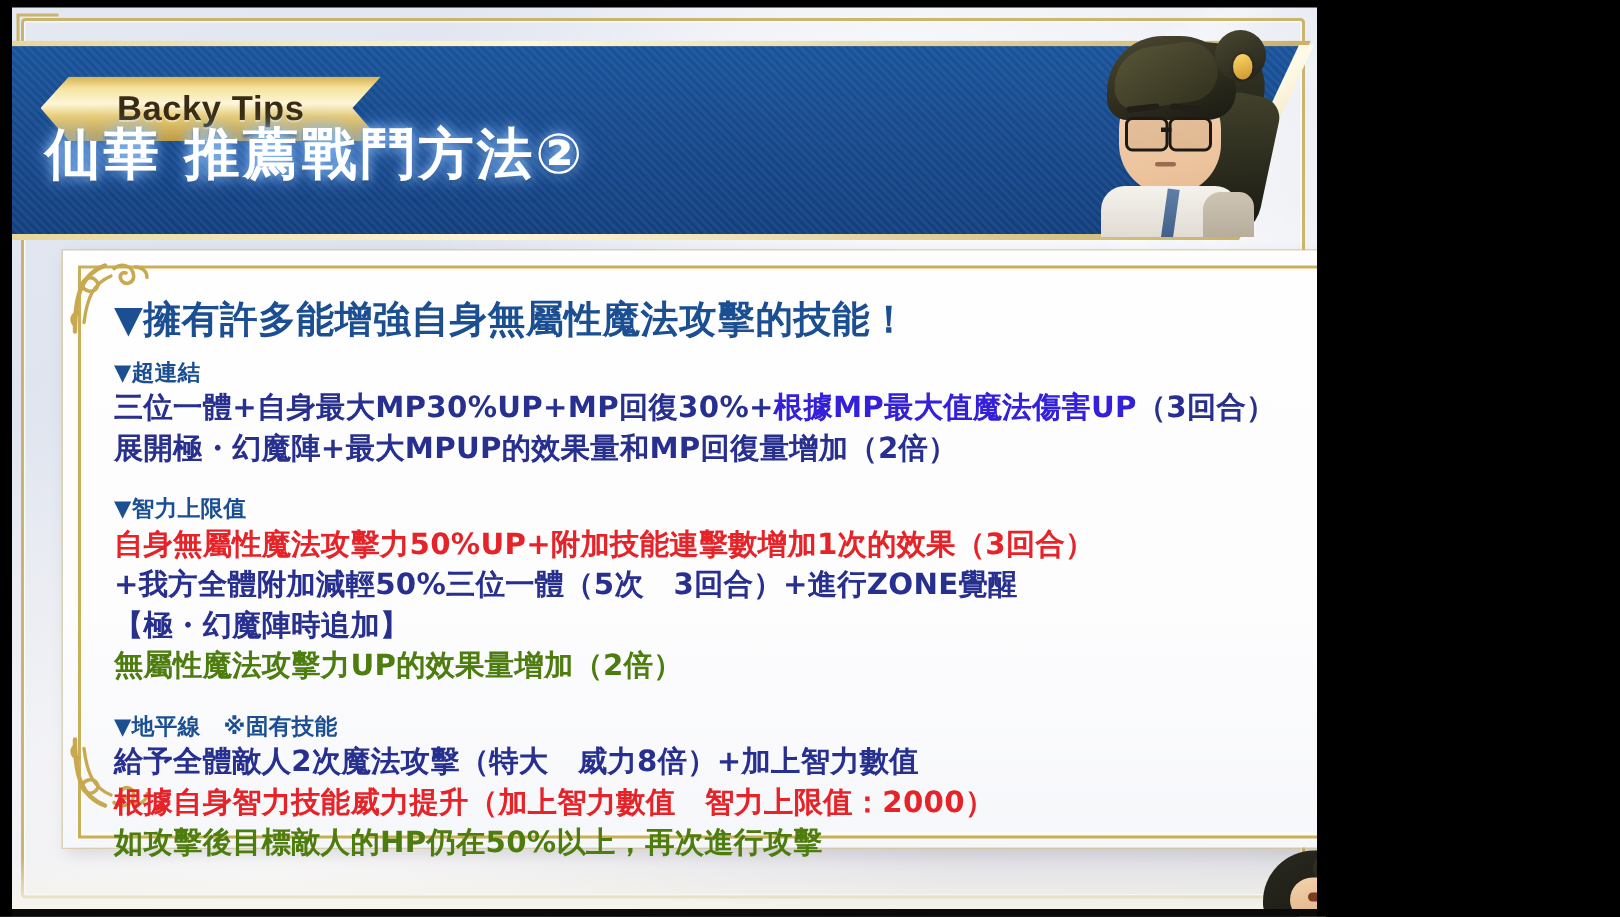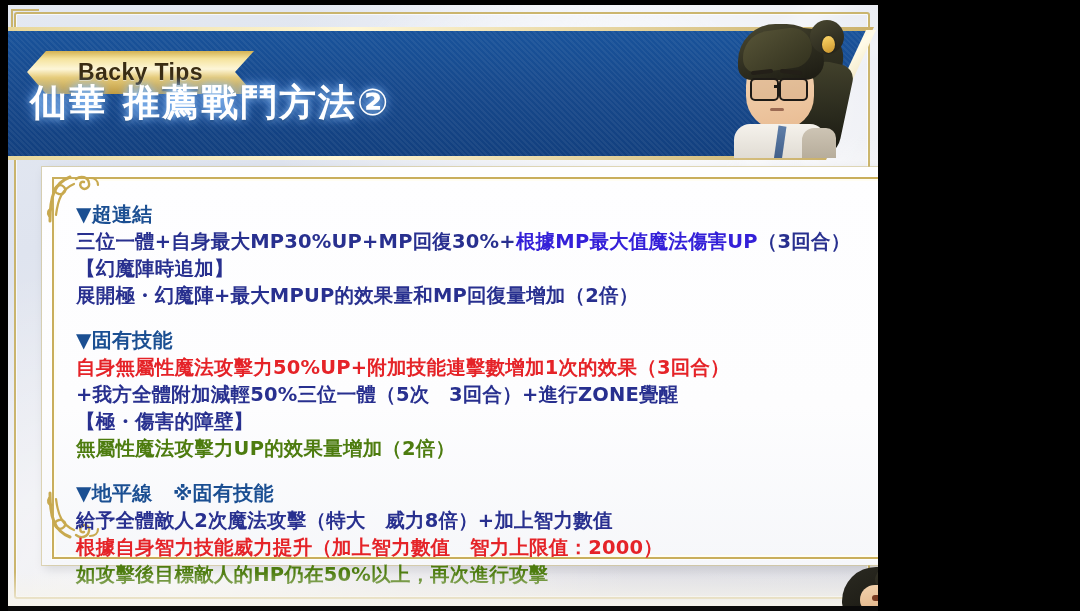--- a/index.html
+++ b/index.html
@@ -125,21 +125,21 @@
   .orn-tl{left:46px;top:171px;}
   .orn-tr{left:938px;top:171px;transform:scaleX(-1);}
   .orn-bl{left:46px;top:489px;transform:scaleY(-1);}
   .orn-br{left:938px;top:489px;transform:scale(-1,-1);}
 
   
   .content{position:absolute;left:76px;top:196px;width:930px;z-index:18;
       font-family:"DejaVu Sans","Liberation Sans",sans-serif;}
   .line{white-space:nowrap;font-weight:bold;}
   .h-main{font-size:25px;color:#1b4f92;letter-spacing:.5px;margin-bottom:5px;}
-  .sub{font-size:20px;color:#1b4f92;letter-spacing:.3px;}
+  .sub{font-size:15px;color:#1b4f92;letter-spacing:.3px;}
   .body{font-size:19.5px;color:#28308f;letter-spacing:.2px;}
   .blue-hi{color:#3420d8;}
   .red{color:#e52328;}
   .purple{color:#4d7c0f;}
   .gap-sm{height:5px;}
   .gap-lg{height:18px;}
 
   
   .br-art{position:absolute;left:836px;top:565px;width:96px;height:46px;z-index:40;overflow:hidden;}
   .br-hair{position:absolute;left:6px;top:2px;width:74px;height:46px;border-radius:34px 30px 10px 10px;
@@ -246,31 +246,31 @@
         <path d="M10 44 C12 28 16 18 28 13" stroke-width="2.2"></path>
         <path d="M8 22 C8 15 14 12 18 16 C21 19 18 24 13 23 C9 22 8 19 10 17" stroke-width="2.4"></path>
         <path d="M30 8 C35 4 42 6 43 12 C44 17 38 20 35 16 C33 13 35 10 38 11" stroke-width="2.4"></path>
         <path d="M44 7 C49 7 52 10 52 14" stroke-width="2.2"></path>
         <path d="M6 38 C2 38 1 42 3 45" stroke-width="2.2"></path>
       </g>
     </svg>
   </div>
 
   <div class="content">
+    <div class="line h-main">▼擁有許多能增強自身無屬性魔法攻擊的技能！</div>
     <div id="sections-host">
         <div class="gap-sm"></div>
         <div class="line sub">▼超連結</div>
         <div class="line body"><span>三位一體+自身最大MP30%UP+MP回復30%+</span><span class="blue-hi">根據MP最大值魔法傷害UP</span><span>（3回合）</span></div>
-        <div class="line body"><span>【幻魔陣時追加】</span></div>
         <div class="line body"><span>展開極・幻魔陣+最大MPUP的效果量和MP回復量增加（2倍）</span></div>
         <div class="gap-lg"></div>
-        <div class="line sub">▼固有技能</div>
+        <div class="line sub">▼智力上限值</div>
         <div class="line body"><span class="red">自身無屬性魔法攻擊力50%UP+附加技能連擊數增加1次的效果（3回合）</span></div>
         <div class="line body"><span>+我方全體附加減輕50%三位一體（5次　3回合）+進行ZONE覺醒</span></div>
-        <div class="line body"><span>【極・傷害的障壁】</span></div>
+        <div class="line body"><span>【極・幻魔陣時追加】</span></div>
         <div class="line body"><span class="purple">無屬性魔法攻擊力UP的效果量增加（2倍）</span></div>
         <div class="gap-lg"></div>
         <div class="line sub">▼地平線　※固有技能</div>
         <div class="line body"><span>給予全體敵人2次魔法攻擊（特大　威力8倍）+加上智力數值</span></div>
         <div class="line body"><span class="red">根據自身智力技能威力提升（加上智力數值　智力上限值：2000）</span></div>
         <div class="line body"><span class="purple">如攻擊後目標敵人的HP仍在50%以上，再次進行攻擊</span></div>
       </div>
   </div>
 
   <div class="bottom-band"></div>

